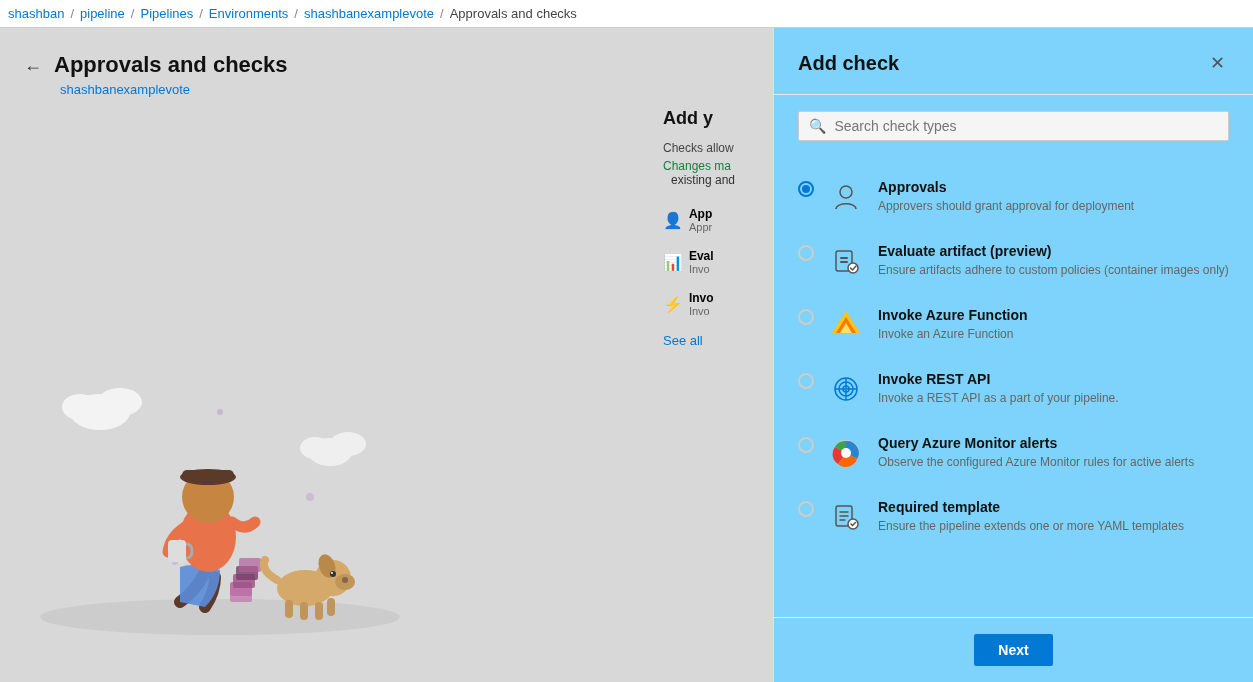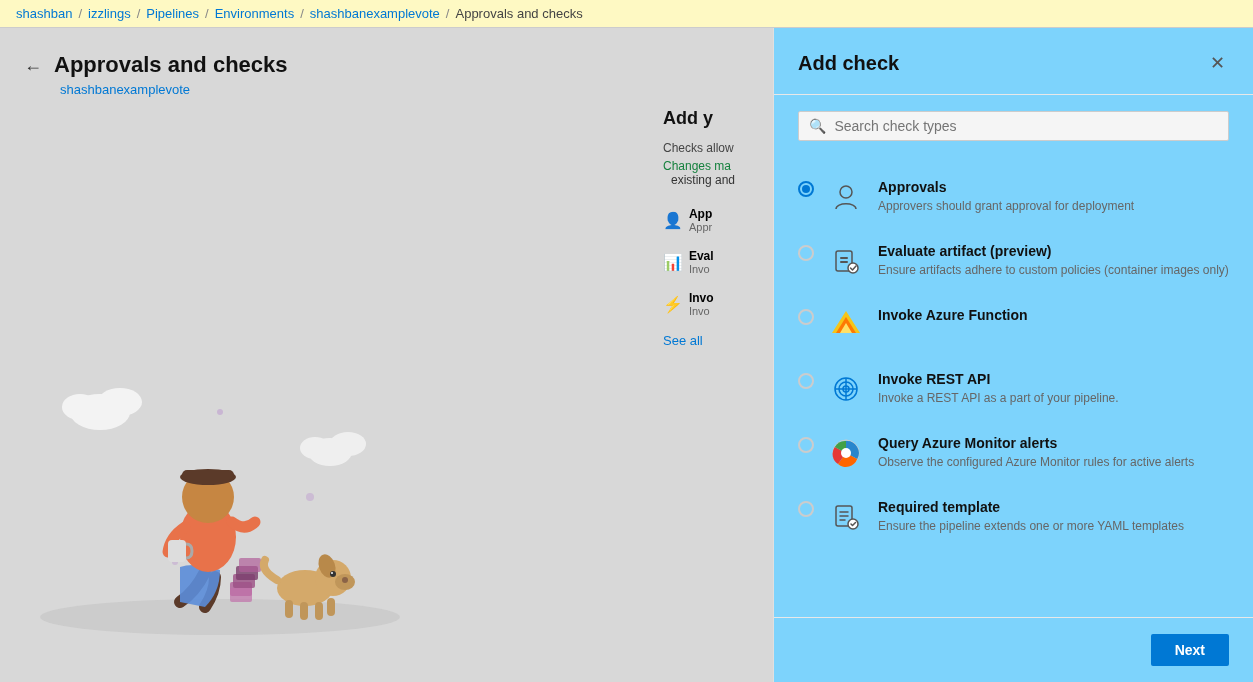--- a/index.html
+++ b/index.html
@@ -1,21 +1,21 @@
 <!DOCTYPE html>
 <html><head>
   <meta charset="utf-8">
   <style>
     * { box-sizing: border-box; margin: 0; padding: 0; }
     body { font-family: 'Segoe UI', Arial, sans-serif; background: #d8d8d8; width: 1253px; height: 682px; overflow: hidden; display: flex; flex-direction: column; }
 
     
     .breadcrumb-bar {
-      background: #fef9c3;
-      padding: 6px 16px;
+      background: #ffffff;
+      padding: 6px 8px;
       display: flex;
       align-items: center;
       gap: 6px;
       font-size: 13px;
       color: #444;
       border-bottom: 1px solid #ccc;
     }
     .breadcrumb-sep { color: #888; }
     .breadcrumb-item { color: #0078d4; cursor: pointer; }
     .breadcrumb-item.current { color: #444; cursor: default; }
@@ -187,21 +187,21 @@
     .check-desc {
       font-size: 12px;
       color: #666;
       line-height: 1.4;
     }
 
     
     .panel-footer {
       padding: 16px 24px;
       display: flex;
-      justify-content: flex-end;
+      justify-content: center;
       border-top: 1px solid #e8e8e8;
     }
     .next-btn {
       background: #0078d4;
       color: #fff;
       border: none;
       padding: 8px 24px;
       font-size: 14px;
       font-weight: 600;
       cursor: pointer;
@@ -210,21 +210,21 @@
 
     
     .illus-svg { width: 100%; height: 100%; }
   </style>
 </head>
 <body>
 
 <div class="breadcrumb-bar">
   <span class="breadcrumb-item">shashban</span>
   <span class="breadcrumb-sep">/</span>
-  <span class="breadcrumb-item">izzlings</span>
+  <span class="breadcrumb-item">pipeline</span>
   <span class="breadcrumb-sep">/</span>
   <span class="breadcrumb-item">Pipelines</span>
   <span class="breadcrumb-sep">/</span>
   <span class="breadcrumb-item">Environments</span>
   <span class="breadcrumb-sep">/</span>
   <span class="breadcrumb-item">shashbanexamplevote</span>
   <span class="breadcrumb-sep">/</span>
   <span class="breadcrumb-item current">Approvals and checks</span>
 </div>
 
@@ -397,20 +397,21 @@
         </div>
         <div class="check-icon-wrap">
           <svg width="32" height="32" viewBox="0 0 32 32" xmlns="http://www.w3.org/2000/svg">
             <polygon points="16,2 30,24 2,24" fill="#f5c518"></polygon>
             <polygon points="16,8 26,24 6,24" fill="#ff6b00" opacity="0.85"></polygon>
             <polygon points="16,14 22,24 10,24" fill="#ffe066"></polygon>
           </svg>
         </div>
         <div class="check-info">
           <div class="check-name">Invoke Azure Function</div>
+          <div class="check-desc">Invoke an Azure Function</div>
         </div>
       </div>
 
       <div class="check-item">
         <div class="radio-wrap">
           <div class="radio"></div>
         </div>
         <div class="check-icon-wrap">
           <svg width="28" height="28" viewBox="0 0 28 28" xmlns="http://www.w3.org/2000/svg">
             <circle cx="14" cy="14" r="11" fill="none" stroke="#0078d4" stroke-width="1.5"></circle>

